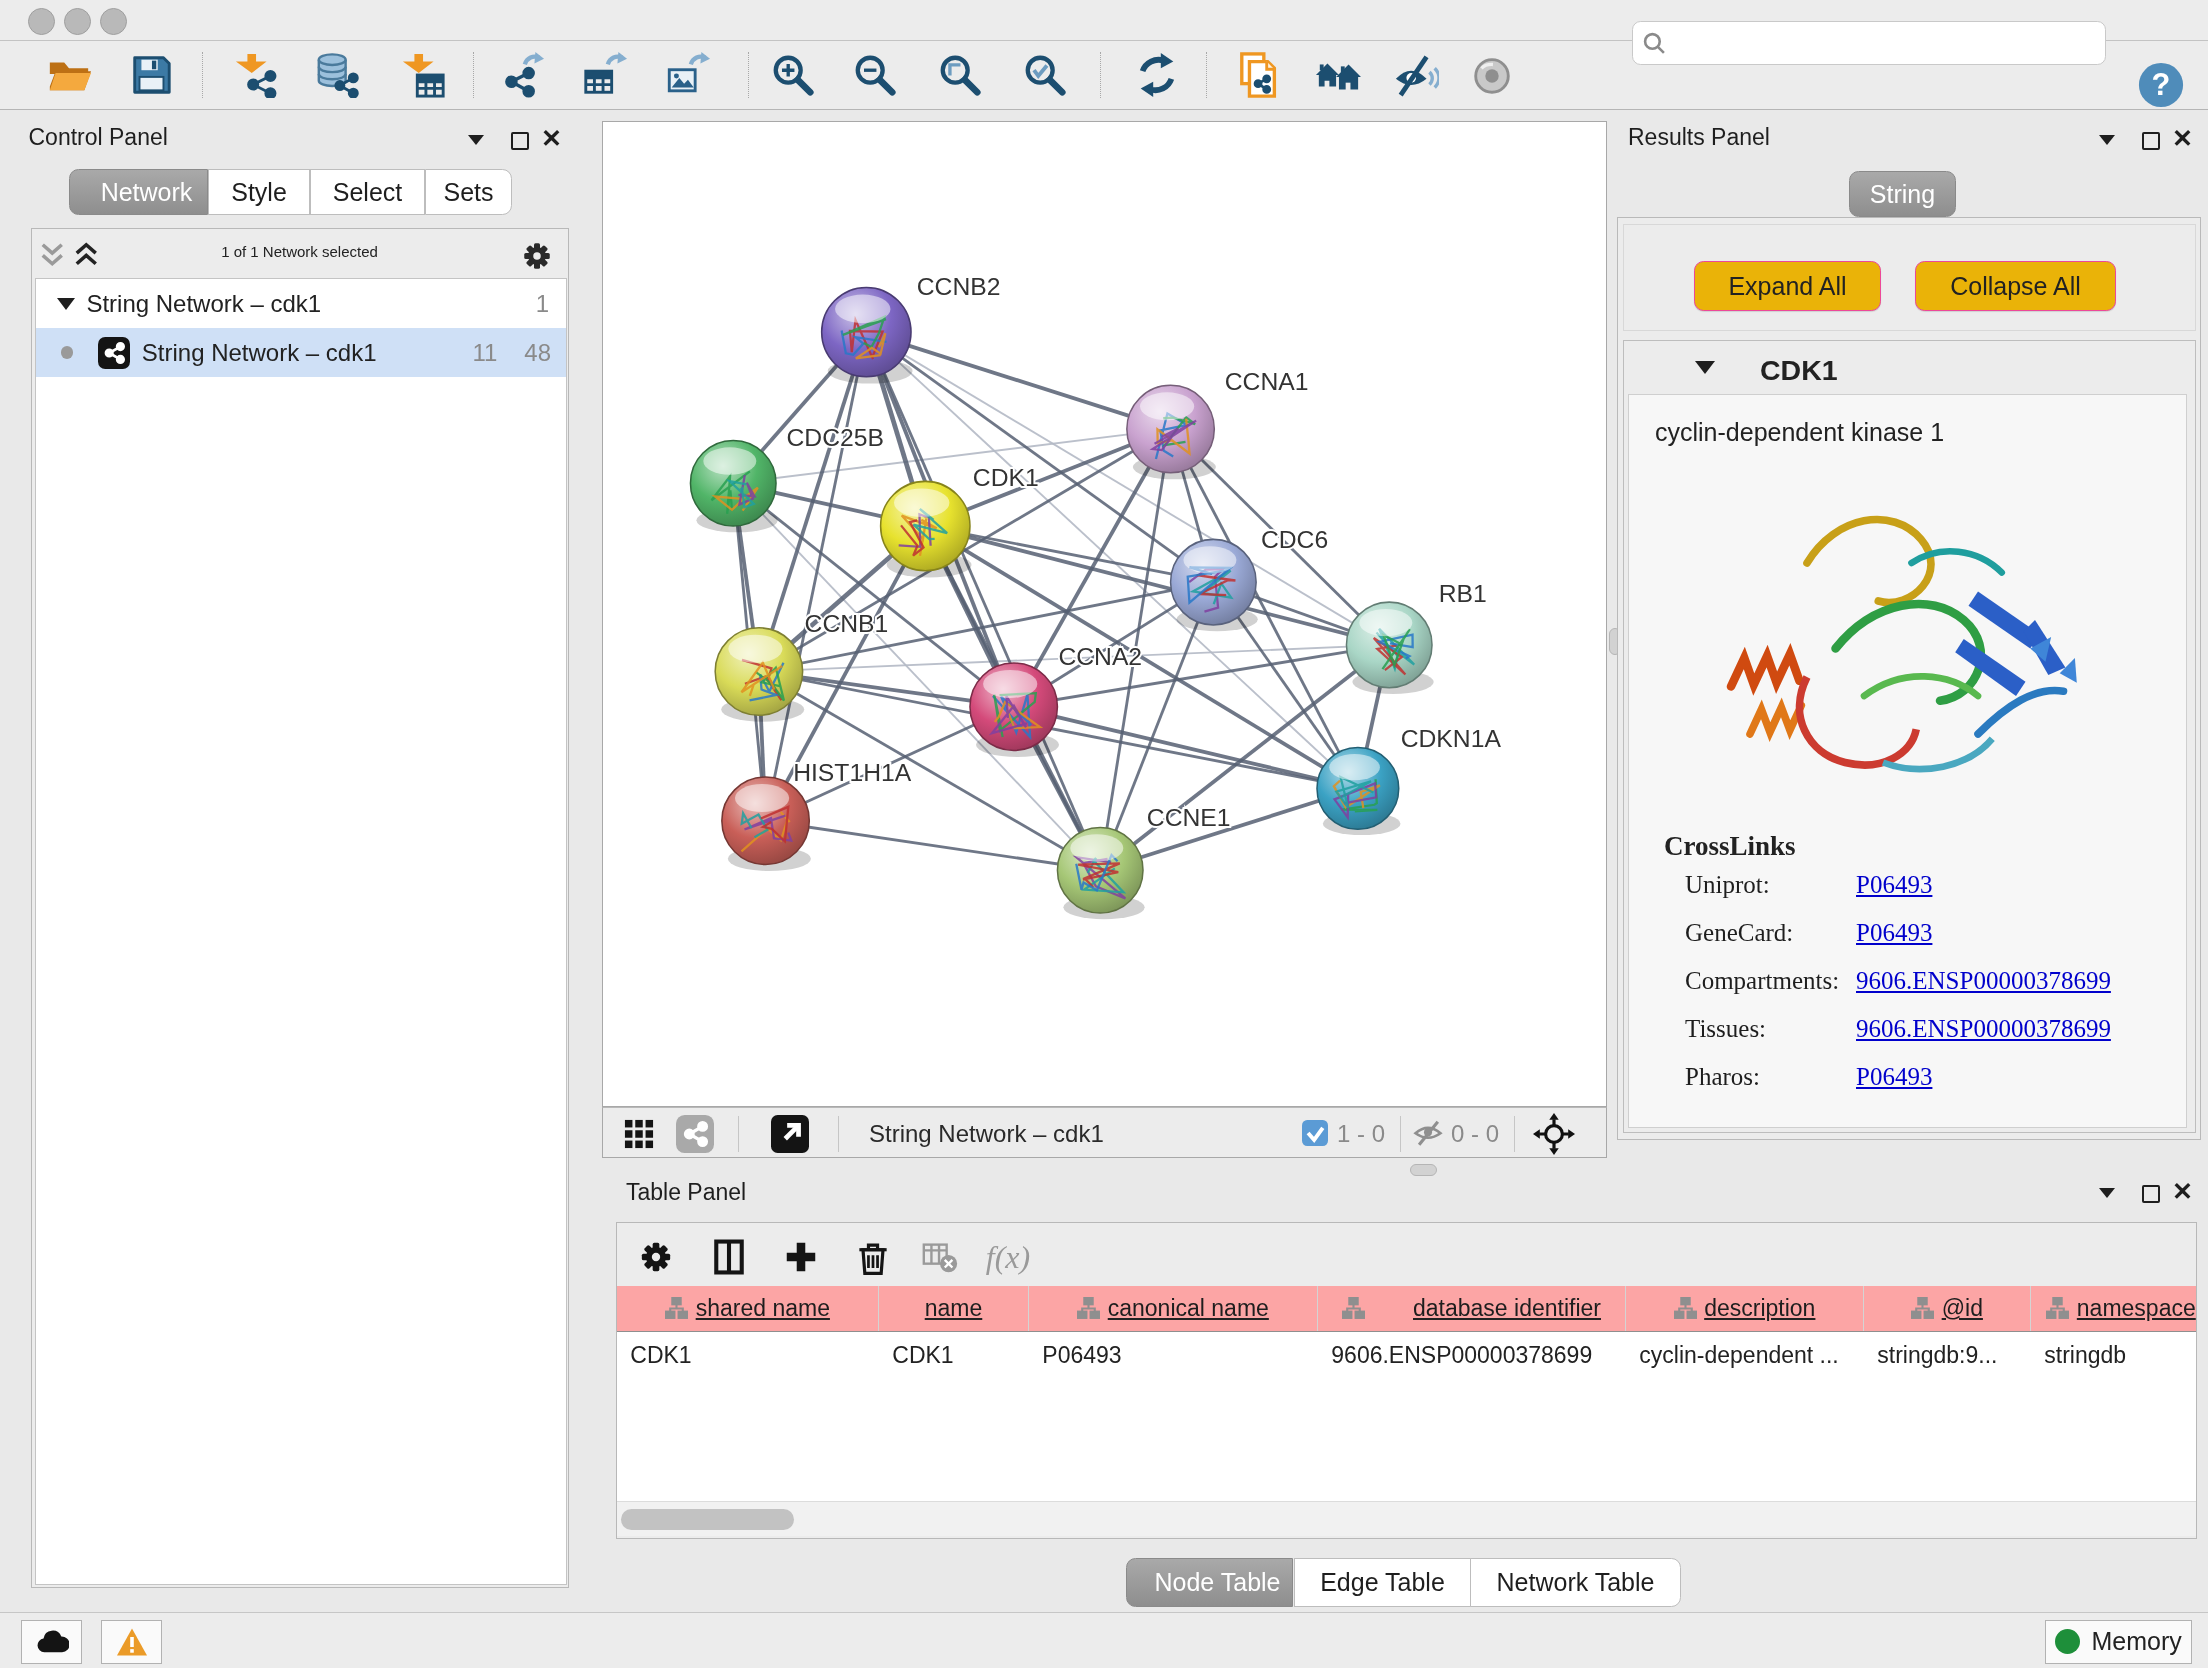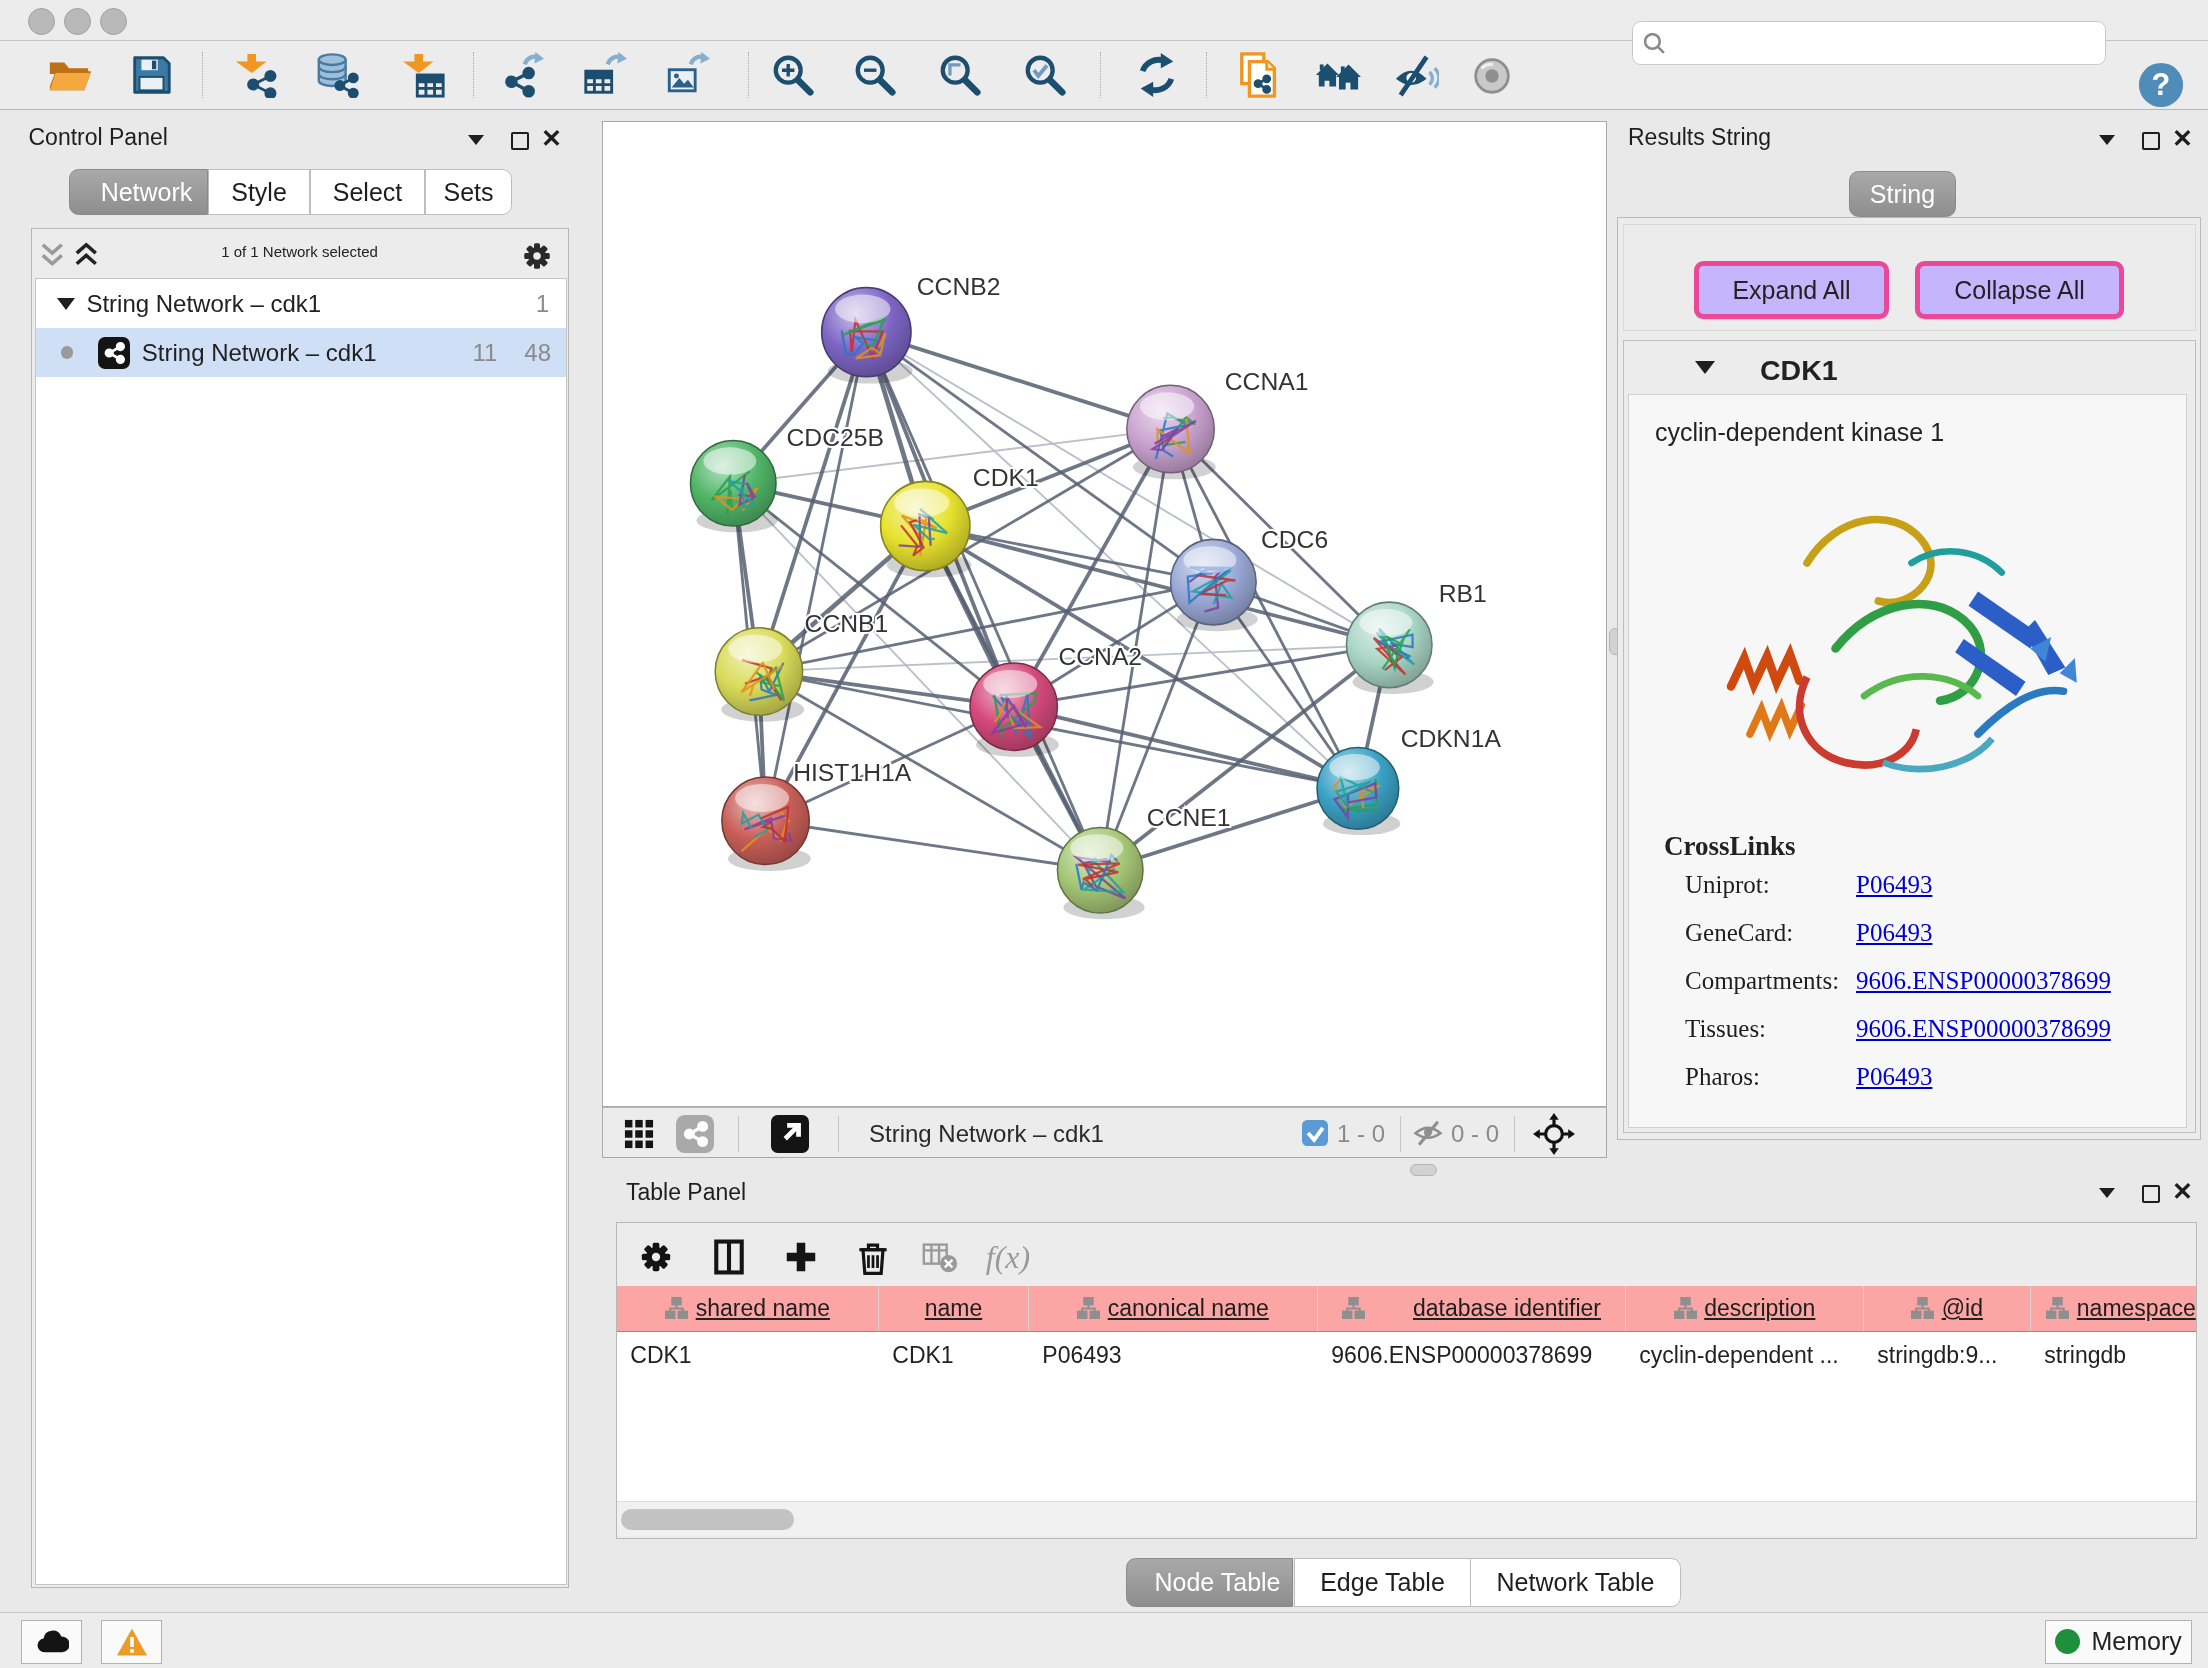--- a/index.html
+++ b/index.html
@@ -37,21 +37,21 @@
   #cp-list{left:35px;top:278px;width:530px;height:1305px;background:#fff;border:1px solid #c4c4c4;}
   .tree-row{position:absolute;left:0;width:100%;height:49px;font-size:24px;display:flex;align-items:center;}
   
   #net-wrap{left:602px;top:121px;width:1005px;height:986px;background:#fff;border:1px solid #a8a8a8;box-sizing:border-box;}
   #net-footer{left:602px;top:1107px;width:1005px;height:51px;background:#ececec;border:1px solid #a8a8a8;border-top:1px solid #b8b8b8;box-sizing:border-box;}
   .nf-sep{position:absolute;top:7.6px;height:36px;border-left:1px solid #c6c6c6;}
   .grip{position:absolute;background:#d2d2d2;border:1px solid #b5b5b5;border-radius:7.6px;}
   
   #rp-outer{left:1617px;top:217px;width:584px;height:923px;background:#ececec;border:1px solid #b9b9b9;box-sizing:border-box;}
   #rp-btnbox{left:1623px;top:224px;width:573px;height:107px;border:1.9px groove #d8d8d8;box-sizing:border-box;}
-  .rp-btn{position:absolute;height:48px;background:#c4b5fd;border:5px solid #ec4899;border-radius:9.5px;
+  .rp-btn{position:absolute;height:48px;background:#eab308;border:1px solid #ec4899;border-radius:9.5px;
       font-size:25px;display:flex;align-items:center;justify-content:center;box-shadow:0 1px 1px rgba(0,0,0,.12);}
   #rp-cdk{left:1623px;top:340px;width:573px;height:793px;border:1px solid #bdbdbd;background:#ececec;box-sizing:border-box;}
   #rp-inner{left:1628px;top:394px;width:559px;height:734px;background:#f7f7f7;border:1px solid #cfcfcf;box-sizing:border-box;}
   .serif{font-family:"Liberation Serif",serif;}
   .xlink{color:#0000cc;text-decoration:underline;font-size:25px;}
   .xlabel{color:#1e1e1e;font-size:25px;}
   
   #tp-box{left:616px;top:1222px;width:1581px;height:317px;background:#ececec;border:1px solid #b8b8b8;box-sizing:border-box;}
   .tp-ico{position:absolute;top:1233px;width:48px;height:48px;display:flex;align-items:center;justify-content:center;}
   #tbl{left:617px;top:1286px;width:1579px;height:215px;background:#fff;overflow:hidden;}
@@ -591,21 +591,21 @@
         <path d="M20 0l4.5 6.5h-9z"></path>
         <path d="M20 40l-4.5-6.5h9z"></path>
         <path d="M0 20l6.5-4.5v9z"></path>
         <path d="M40 20l-6.5 4.5v-9z"></path>
       </g>
     </svg>
 </div>
 <div class="grip abs" style="left:1609px;top:628px;width:9.5px;height:25px"></div>
 <div class="grip abs" style="left:1410px;top:1164px;width:25px;height:9.5px"></div>
 
-<div class="abs panel-title" style="left:1628px;top:124px">Results String</div>
+<div class="abs panel-title" style="left:1628px;top:124px">Results Panel</div>
 <div class="abs win-ico" style="left:2099px;top:135px">
     <div class="tri-down"></div>
   </div>
 <div class="abs win-ico" style="left:2142px;top:132px">
     <div class="float-sq"></div>
   </div>
 <div class="abs win-ico close-x" style="left:2172px;top:129px">✕</div>
 <div class="seg sel only" style="left:1849px;top:171px;width:107px">String</div>
 
 <div id="rp-outer" class="abs"></div>

